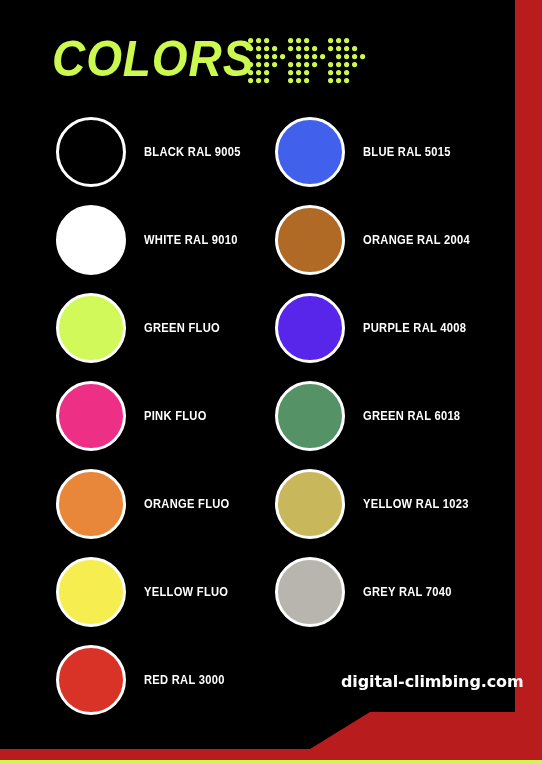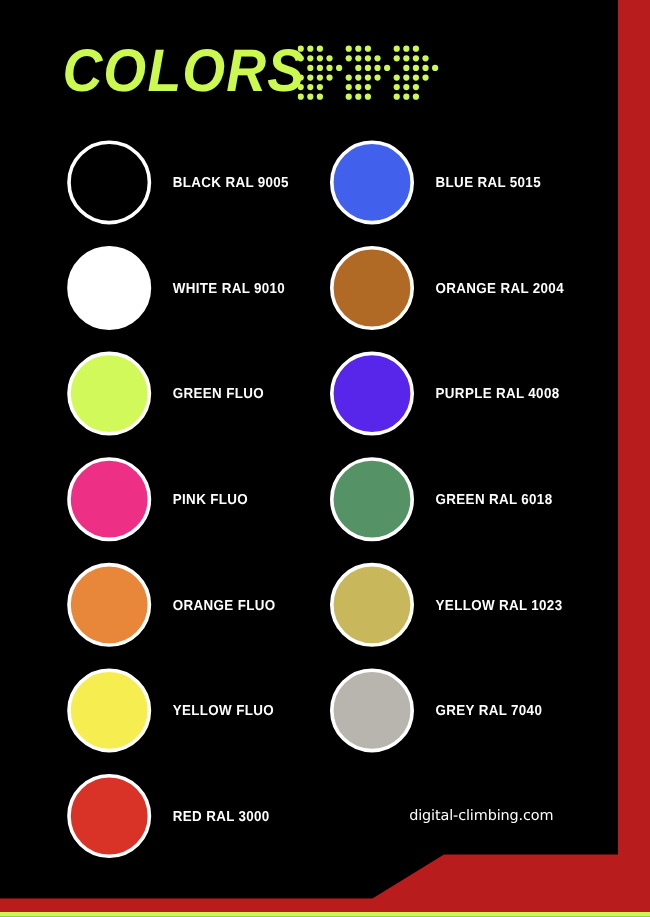--- a/index.html
+++ b/index.html
@@ -110,22 +110,22 @@
     transform-origin: left center;
   }
 
   
   #website {
     position: absolute;
     left: 341px;
     top: 672px;
     color: #ffffff;
     font-family: "DejaVu Sans", sans-serif;
-    font-size: 12px;
-    font-weight: normal;
+    font-size: 16px;
+    font-weight: bold;
     letter-spacing: -0.1px;
     white-space: nowrap;
   }
 </style>
 </head>
 <body>
 
 <div id="poster">
 
   <div id="panel"></div>

